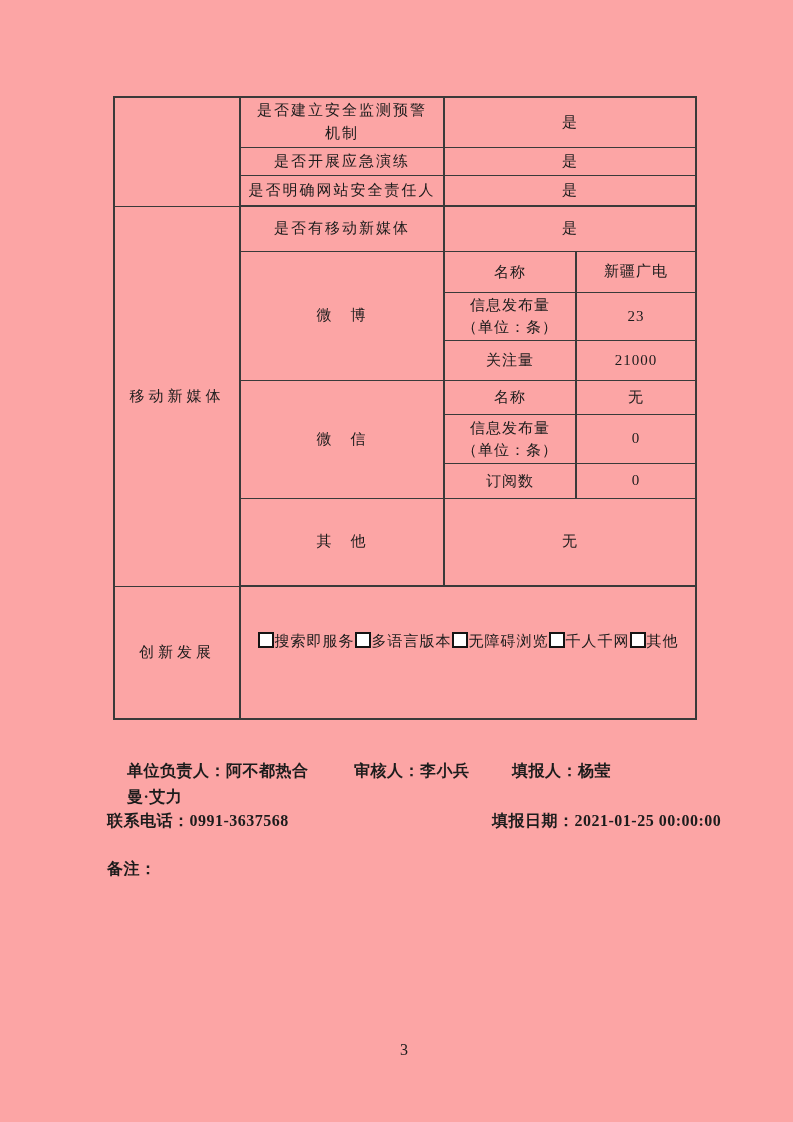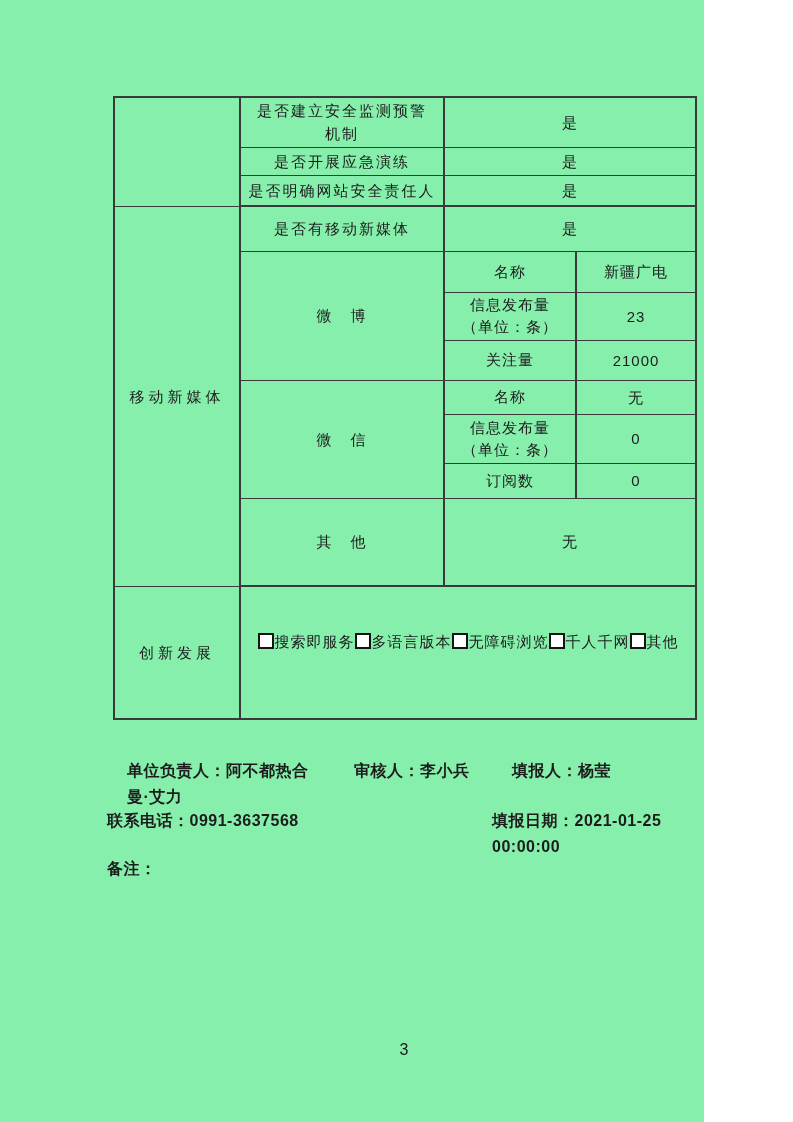--- a/index.html
+++ b/index.html
@@ -1,18 +1,18 @@
 <!DOCTYPE html>
 <html><head>
 <meta charset="utf-8">
 <style>
   html,body { margin:0; padding:0; background:#ffffff; }
   .page {
-    position:relative; width:704px; height:1122px; background:#86efac;
-    font-family:Liberation Sans, sans-serif;
+    position:relative; width:793px; height:1122px; background:#fca5a5;
+    font-family:Liberation Serif, serif;
     color:#1c1c1c; overflow:hidden;
   }
   .form-table {
     position:absolute; left:113px; top:96px; width:582px;
     border-collapse:collapse; table-layout:fixed;
     border:2px solid #3a3a3a;
   }
   .form-table td {
     border:1px solid #3a3a3a;
     border-left-width:2px; border-right-width:2px;

